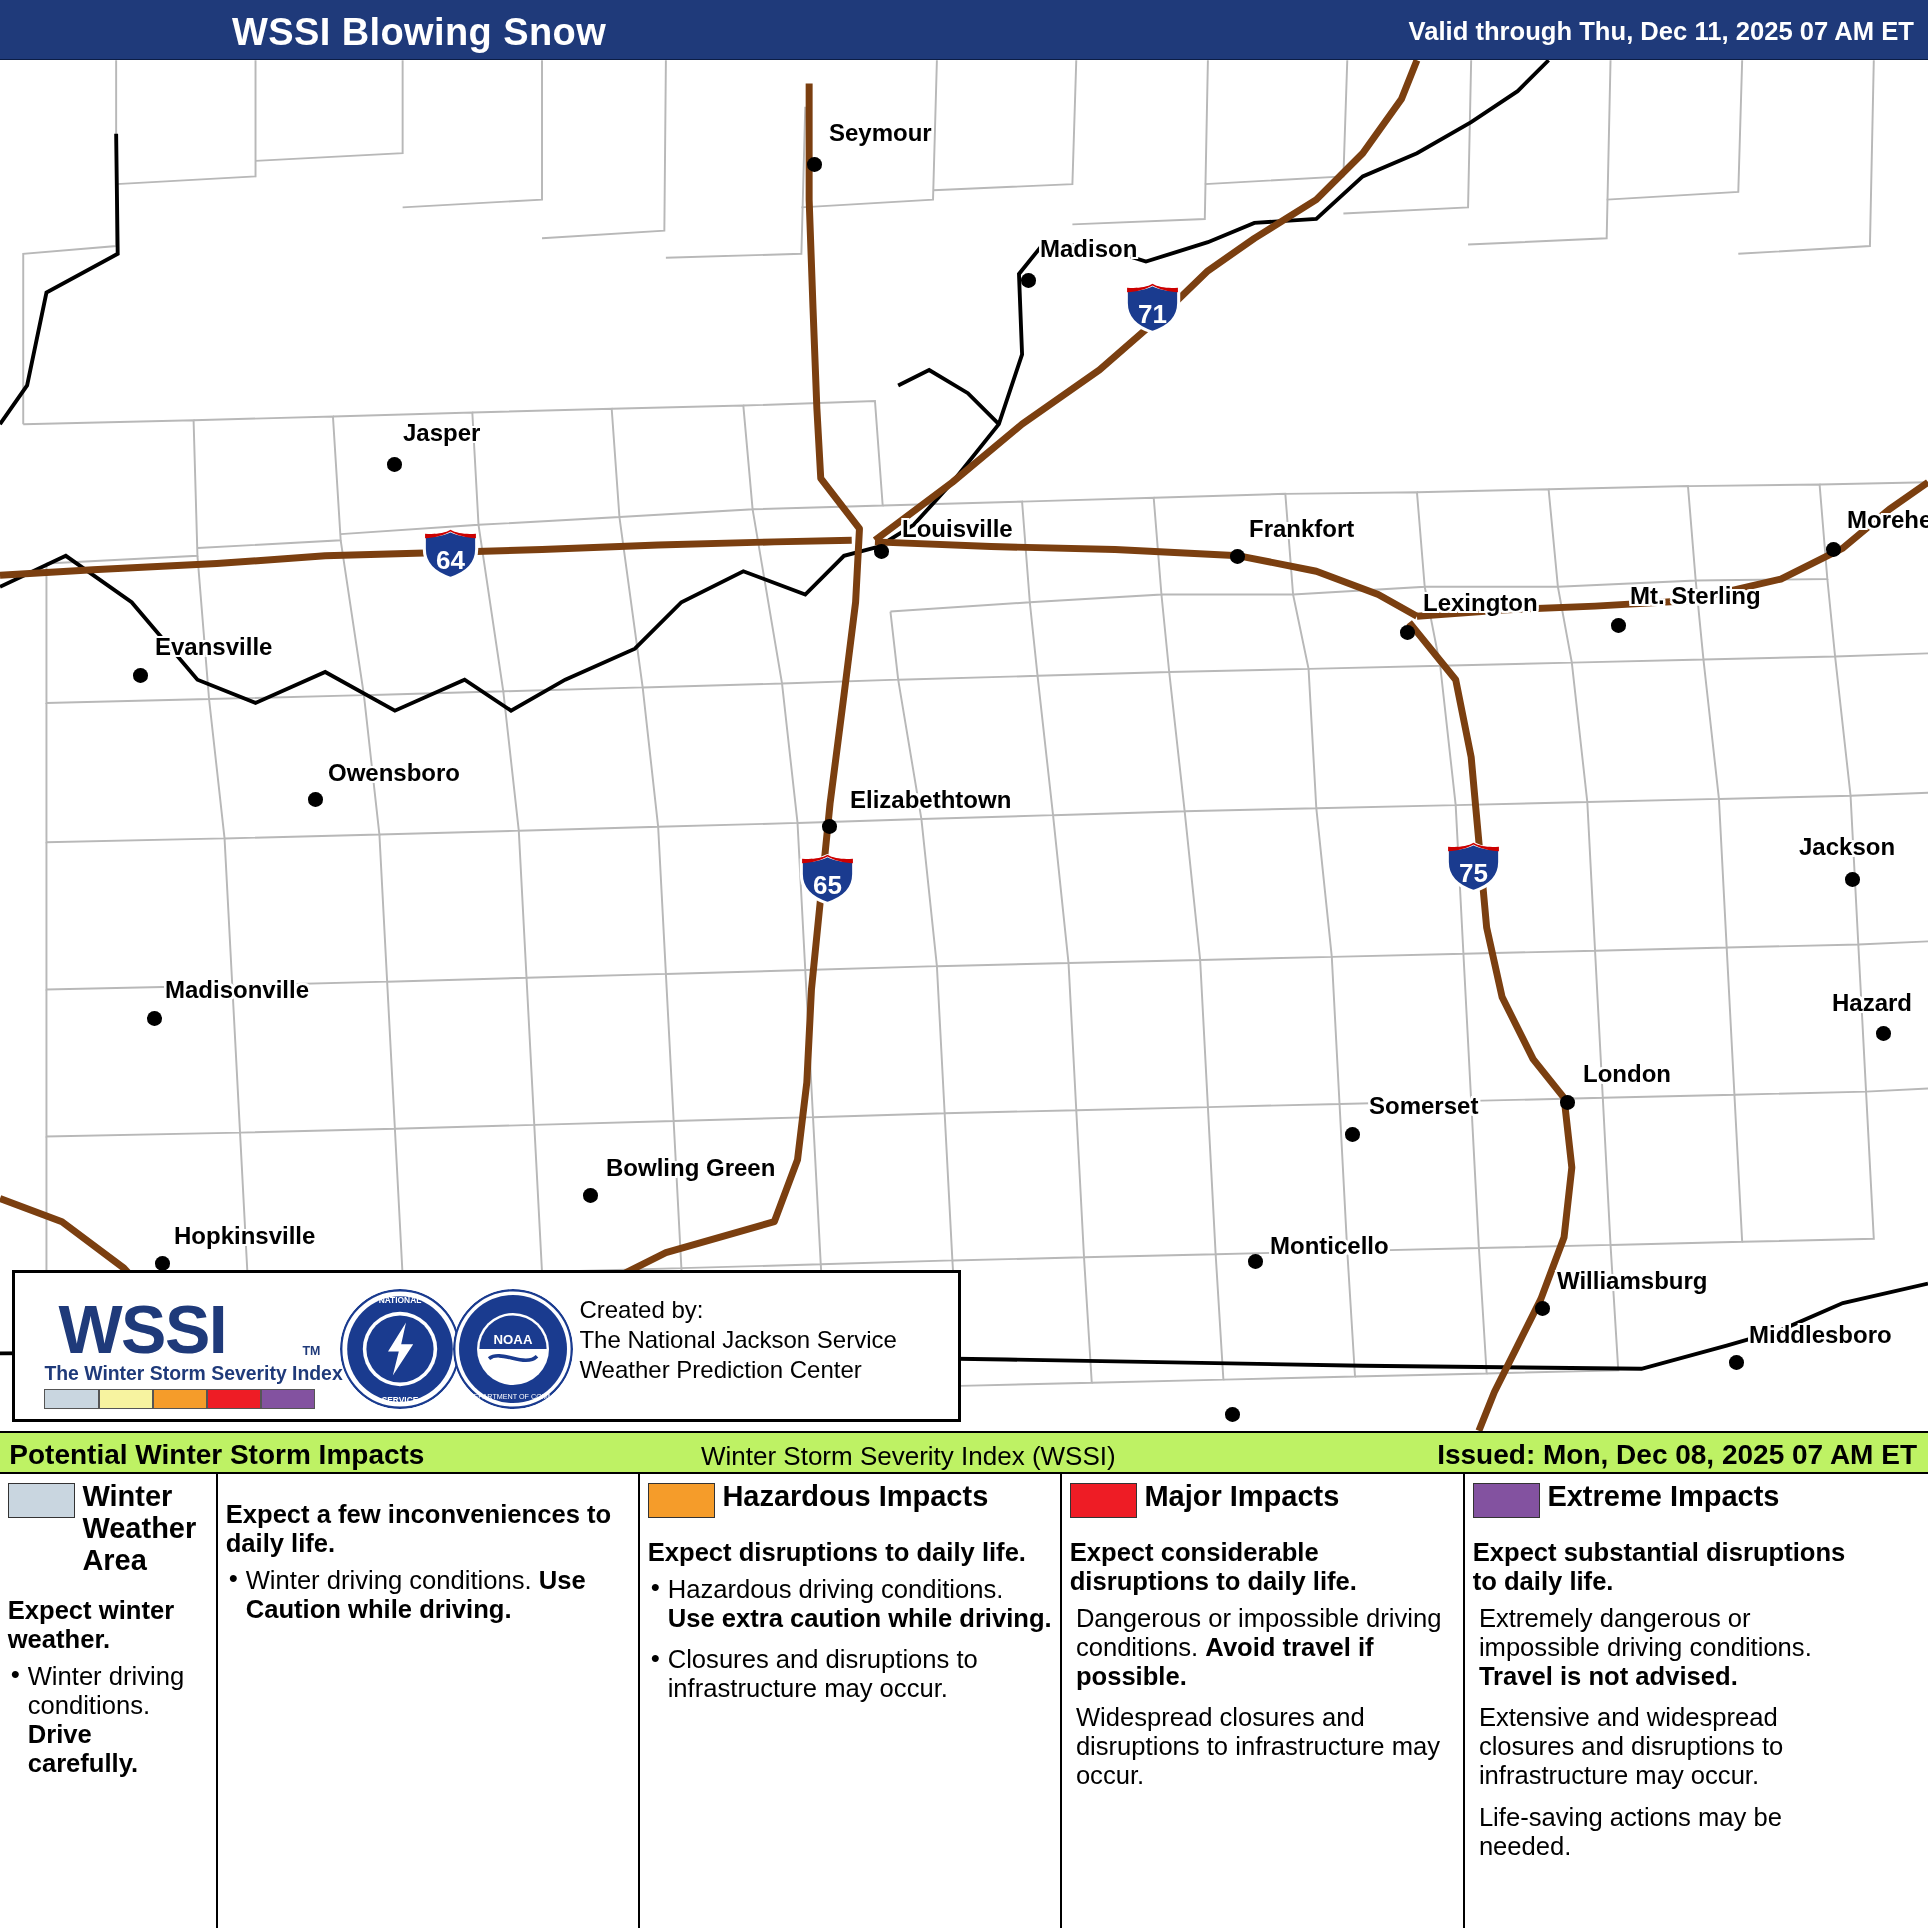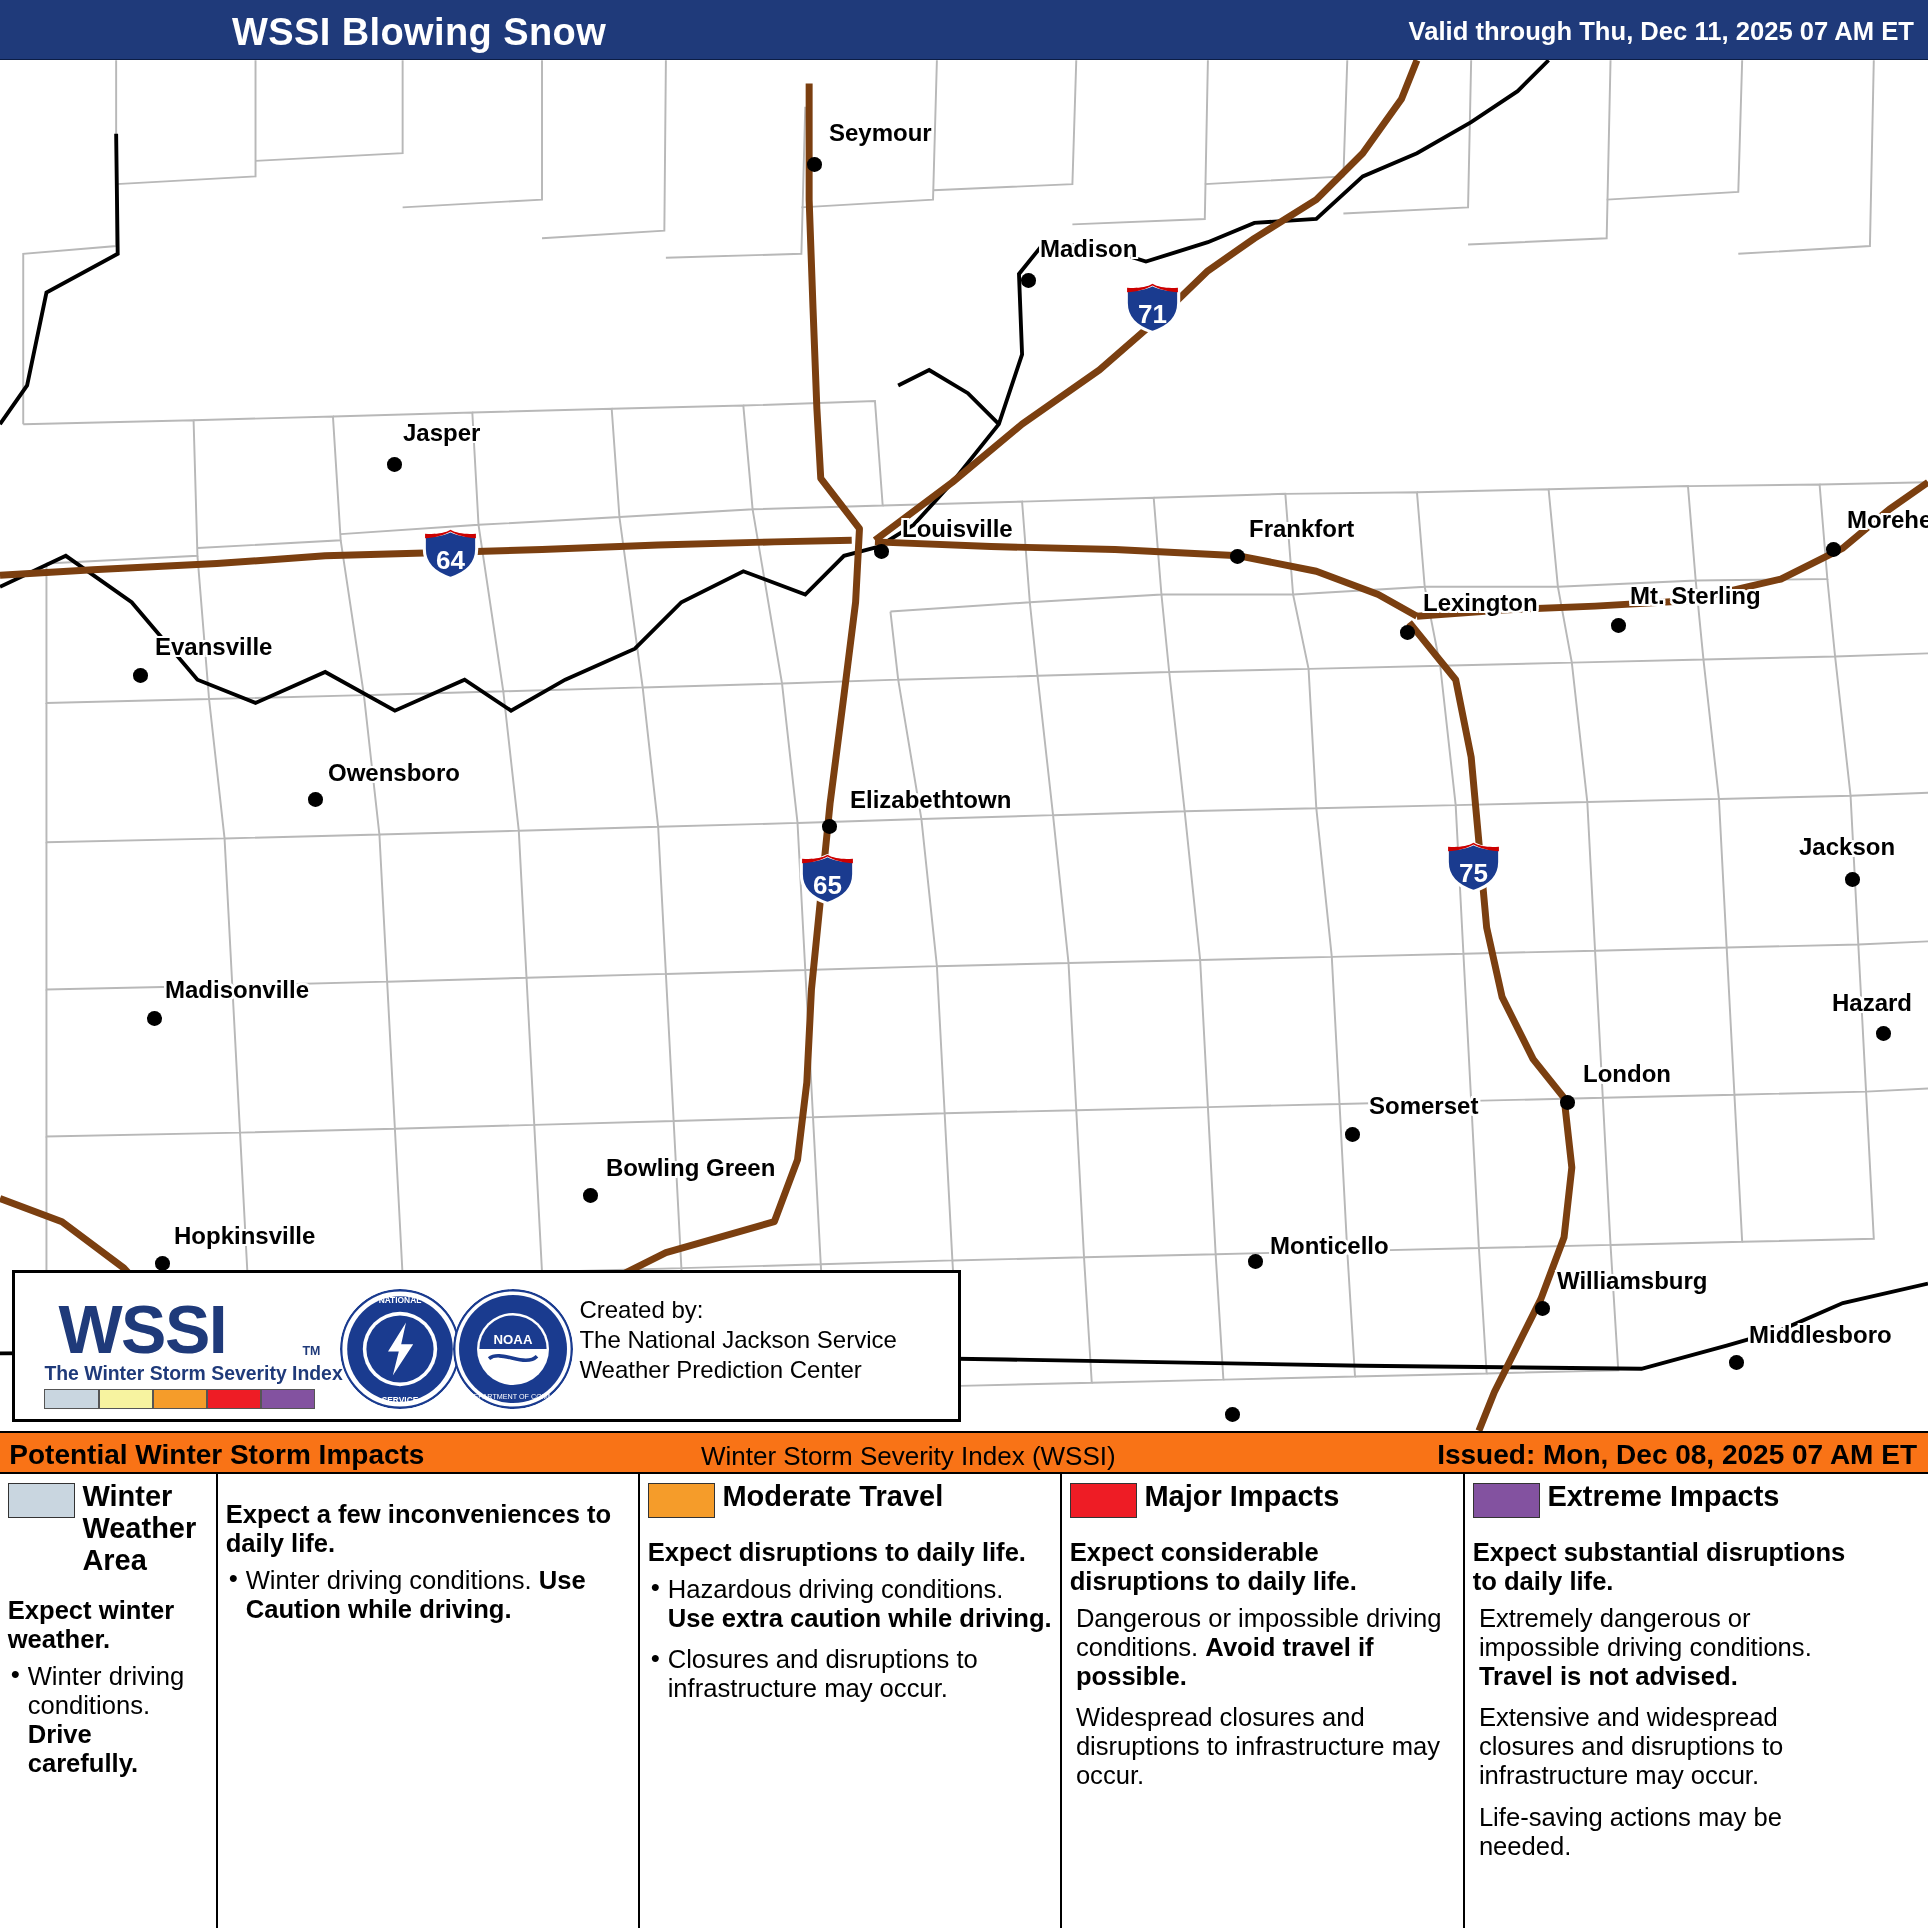--- a/index.html
+++ b/index.html
@@ -76,21 +76,21 @@
   }
   #logobox .swatches div{flex:1;height:20px;border:0.8px solid #555;box-sizing:border-box;}
   #logobox .createdby{
     position:absolute;left:564px;top:22px;
     font-size:24px;color:#000;line-height:30px;
   }
   .seal{position:absolute;border-radius:50%;}
   
   #impactbar{
     position:absolute;left:0;top:1431px;width:1928px;height:43px;
-    background:#f97316;border-top:2.3px solid #000;border-bottom:2.3px solid #000;
+    background:#bef264;border-top:2.3px solid #000;border-bottom:2.3px solid #000;
     box-sizing:border-box;
   }
   #impactbar .left{position:absolute;left:9.3px;top:6.2px;font-size:28px;font-weight:bold;color:#000;}
   #impactbar .center{position:absolute;left:701px;top:7.7px;font-size:26px;color:#000;}
   #impactbar .right{position:absolute;right:11px;top:6.2px;font-size:28px;font-weight:bold;color:#000;}
   
   #legend{
     position:absolute;left:0;top:1474px;width:1928px;height:454px;
     display:flex;
     box-sizing:border-box;
@@ -408,21 +408,21 @@
     </div>
     <div class="lcol" style="width: 422px;">
       <div class="lsummary">Expect a few inconveniences to daily life.</div>
       <ul class="lbullets">
         <li class="bullet"><span>Winter driving conditions. </span><b>Use Caution while driving.</b></li>
       </ul>
     </div>
     <div class="lcol" style="width: 422px;">
       <div class="lhead">
         <div class="lswatch" style="background: rgb(245, 156, 42);"></div>
-        <div class="ltitle">Moderate Travel</div>
+        <div class="ltitle">Hazardous Impacts</div>
       </div>
       <div class="lsummary">Expect disruptions to daily life.</div>
       <ul class="lbullets">
         <li class="bullet"><span>Hazardous driving conditions. </span><b>Use extra caution while driving.</b></li>
         <li class="bullet"><span>Closures and disruptions to infrastructure may occur.</span></li>
       </ul>
     </div>
     <div class="lcol" style="width: 403px;">
       <div class="lhead">
         <div class="lswatch" style="background: rgb(238, 28, 37);"></div>

